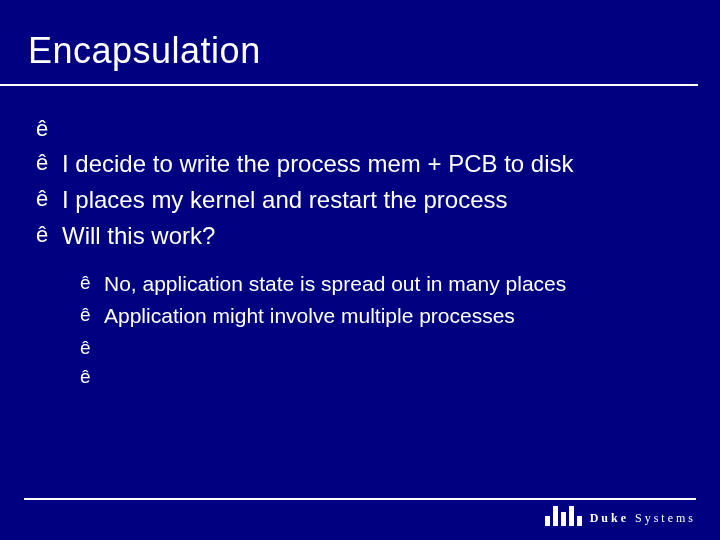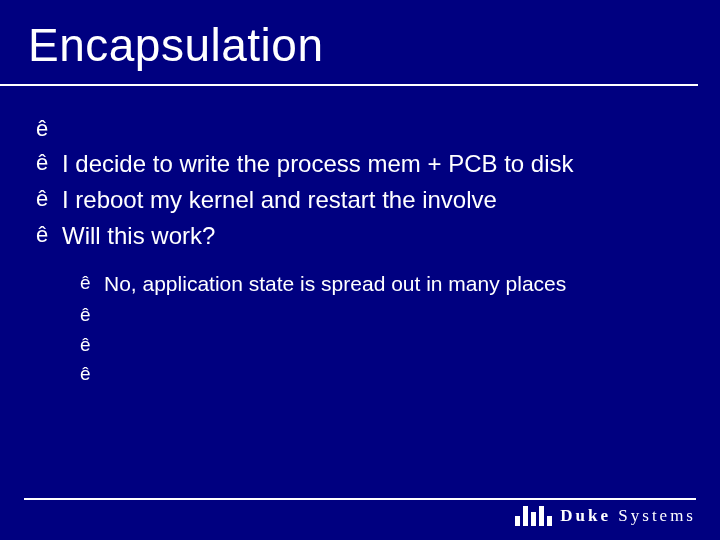--- a/index.html
+++ b/index.html
@@ -1,67 +1,68 @@
 <!DOCTYPE html>
 <html><head>
 <meta charset="utf-8">
 <style>
 html,body{margin:0;padding:0}
 body{width:720px;height:540px;background:#000080;font-family:Arial,Helvetica,sans-serif;color:#fff;position:relative;overflow:hidden}
-.title{font-size:46px;color:#fff;padding:18px 0 12px 28px;border-bottom:2px solid #fff;margin:0 22px 0 0;letter-spacing:.5px}
+.title{font-size:36px;color:#fff;padding:18px 0 12px 28px;border-bottom:2px solid #fff;margin:12px 22px 0 0;letter-spacing:.5px}
 .content{padding:28px 28px 0 36px}
 .lvl1{list-style:none;padding:0;margin:0}
 .lvl1 li{display:flex;align-items:flex-start;font-size:24px;line-height:1.35;margin-bottom:4px}
 .lvl1 li .b{width:26px;flex:0 0 26px;font-size:22px}
 .lvl2{list-style:none;padding:0;margin:16px 0 0 44px}
 .lvl2 li{display:flex;align-items:flex-start;font-size:21px;line-height:1.45;margin-bottom:2px}
 .lvl2 li .b{width:24px;flex:0 0 24px;font-size:19px}
 .footer{position:absolute;left:0;right:0;bottom:14px;padding:0 24px}
 .rule{border-top:2px solid #fff;margin-bottom:6px}
 .brand{display:flex;justify-content:flex-end;align-items:flex-end;gap:2px}
 .logo{display:flex;align-items:flex-end;gap:3px;margin-right:6px}
 .logo span{display:block;width:5px;background:#fff}
 .logo span:nth-child(1){height:10px}
 .logo span:nth-child(2){height:20px}
 .logo span:nth-child(3){height:14px}
 .logo span:nth-child(4){height:20px}
 .logo span:nth-child(5){height:10px}
-.btxt{font-size:17px;letter-spacing:3px;font-family:Georgia,'Times New Roman',serif}
+.btxt{font-size:12px;letter-spacing:3px;font-family:Georgia,'Times New Roman',serif}
 .btxt .d{font-weight:bold}
 </style>
 </head>
 <body>
 
 <div class="title">Encapsulation</div>
 
 <div class="content">
   <ul class="lvl1">
     <li>
         <span class="b">ê</span>
       </li>
     <li>
         <span class="b">ê</span>
         <span>I decide to write the process mem + PCB to disk</span>
       </li>
     <li>
         <span class="b">ê</span>
-        <span>I reboot my kernel and restart the involve</span>
+        <span>I places my kernel and restart the process</span>
       </li>
     <li>
         <span class="b">ê</span>
         <span>Will this work?</span>
       </li>
   </ul>
   <ul class="lvl2">
     <li>
         <span class="b">ê</span>
         <span>No, application state is spread out in many places</span>
       </li>
     <li>
         <span class="b">ê</span>
+        <span>Application might involve multiple processes</span>
       </li>
     <li>
         <span class="b">ê</span>
       </li>
     <li>
         <span class="b">ê</span>
       </li>
   </ul>
 </div>
 

